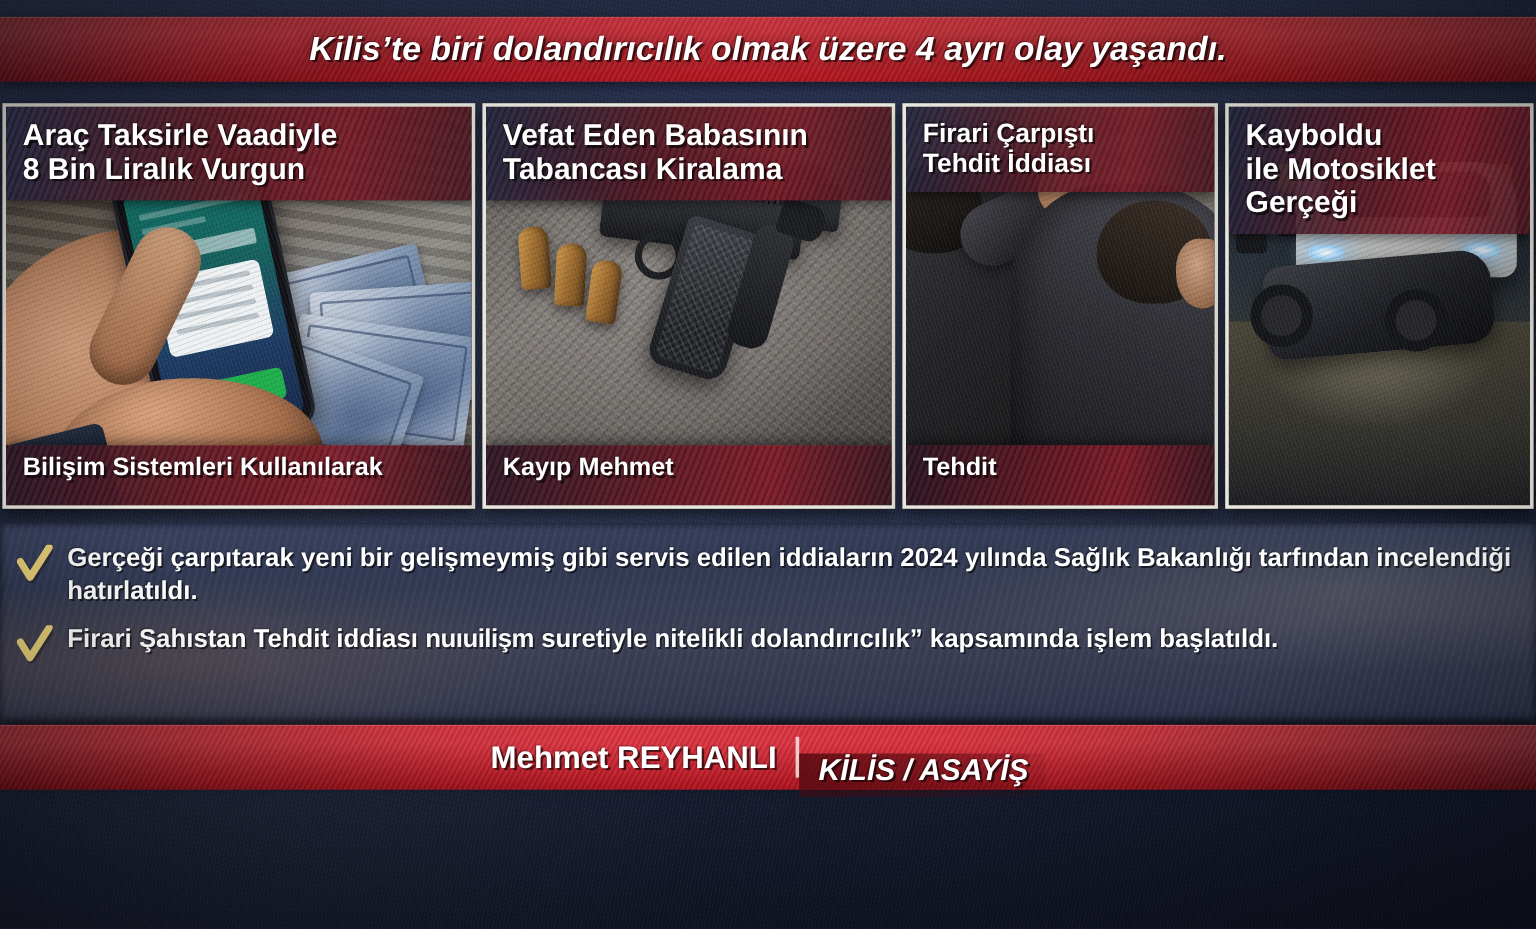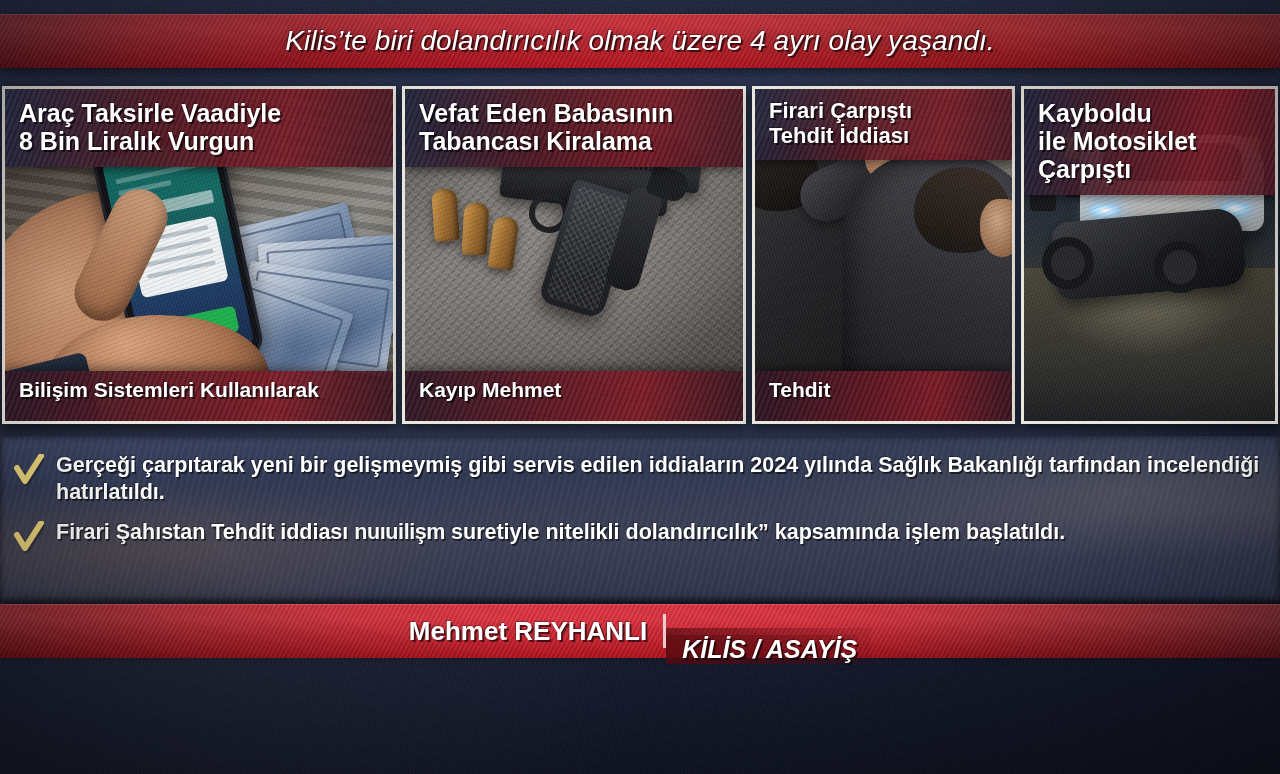--- a/index.html
+++ b/index.html
@@ -41,21 +41,21 @@
     box-shadow:0 3px 10px rgba(0,0,0,.55), inset 0 1px 0 rgba(255,255,255,.16);
     display:flex; align-items:center; justify-content:center;
   }
   .title-band::after{
     content:""; position:absolute; inset:0;
     background:linear-gradient(180deg, rgba(255,255,255,.13) 0 26%, rgba(0,0,0,.16) 100%);
     pointer-events:none;
   }
   .title-text{
     position:relative; z-index:2;
-    font-size:28px; font-weight:400; font-style:italic; color:#fff;
+    font-size:28px; font-weight:700; font-style:italic; color:#fff;
     letter-spacing:.1px;
     text-shadow:2px 2px 0 rgba(0,0,0,.6), -1px -1px 0 rgba(0,0,0,.35), 0 0 14px rgba(0,0,0,.45);
   }
 
   
   .cards{
     position:absolute; left:2px; right:2px; top:86px; height:338px;
     display:flex; gap:6px;
   }
   .card{
@@ -314,21 +314,21 @@
     text-shadow:2px 2px 0 rgba(0,0,0,.6), -1px -1px 1px rgba(0,0,0,.35);
     text-align:center;
   }
   .divider{position:relative; z-index:2; width:3px; height:34px; background:rgba(255,255,255,.75);}
   .section{
     position:relative; z-index:2; color:#fff; font-size:25px; font-weight:700; font-style:italic;
     padding-left:16px;
     background:linear-gradient(90deg, rgba(90,10,16,.55), rgba(90,10,16,.18));
     text-shadow:2px 2px 0 rgba(0,0,0,.6), -1px -1px 1px rgba(0,0,0,.35);
   }
-  .sectwrap{position:relative; z-index:2; display:flex; align-items:flex-end; height:36px;
+  .sectwrap{position:relative; z-index:2; display:flex; align-items:flex-start; height:36px;
     background:linear-gradient(90deg, rgba(70,8,14,.60), rgba(70,8,14,.10));
     padding-right:14px;margin-top:30px;}
 </style>
 </head>
 <body>
 
 <div class="stage">
   <div class="grain"></div>
 
   <div class="title-band">
@@ -436,21 +436,21 @@
           <div class="hl hl2"></div>
         </div>
         <div class="moto"></div>
         <div class="wheel w1"></div>
         <div class="wheel w2"></div>
         <div class="photo-grain"></div>
       </div>
       <div class="card-head">
         <span class="ht">Kayboldu</span>
         <span class="ht">ile Motosiklet</span>
-        <span class="ht">Çarpıştı</span>
+        <span class="ht">Gerçeği</span>
       </div>
     </div>
   </div>
 
   <div class="bullets">
 
     <div class="brow">
       <span class="check">
         <svg width="30" height="34" viewBox="0 0 30 34">
           <path d="M3 14 L11 27 L27 2" fill="none" stroke="#1a1a1a" stroke-width="7" stroke-linecap="round" stroke-linejoin="round" opacity=".45" transform="translate(1.5,1.5)"></path>

